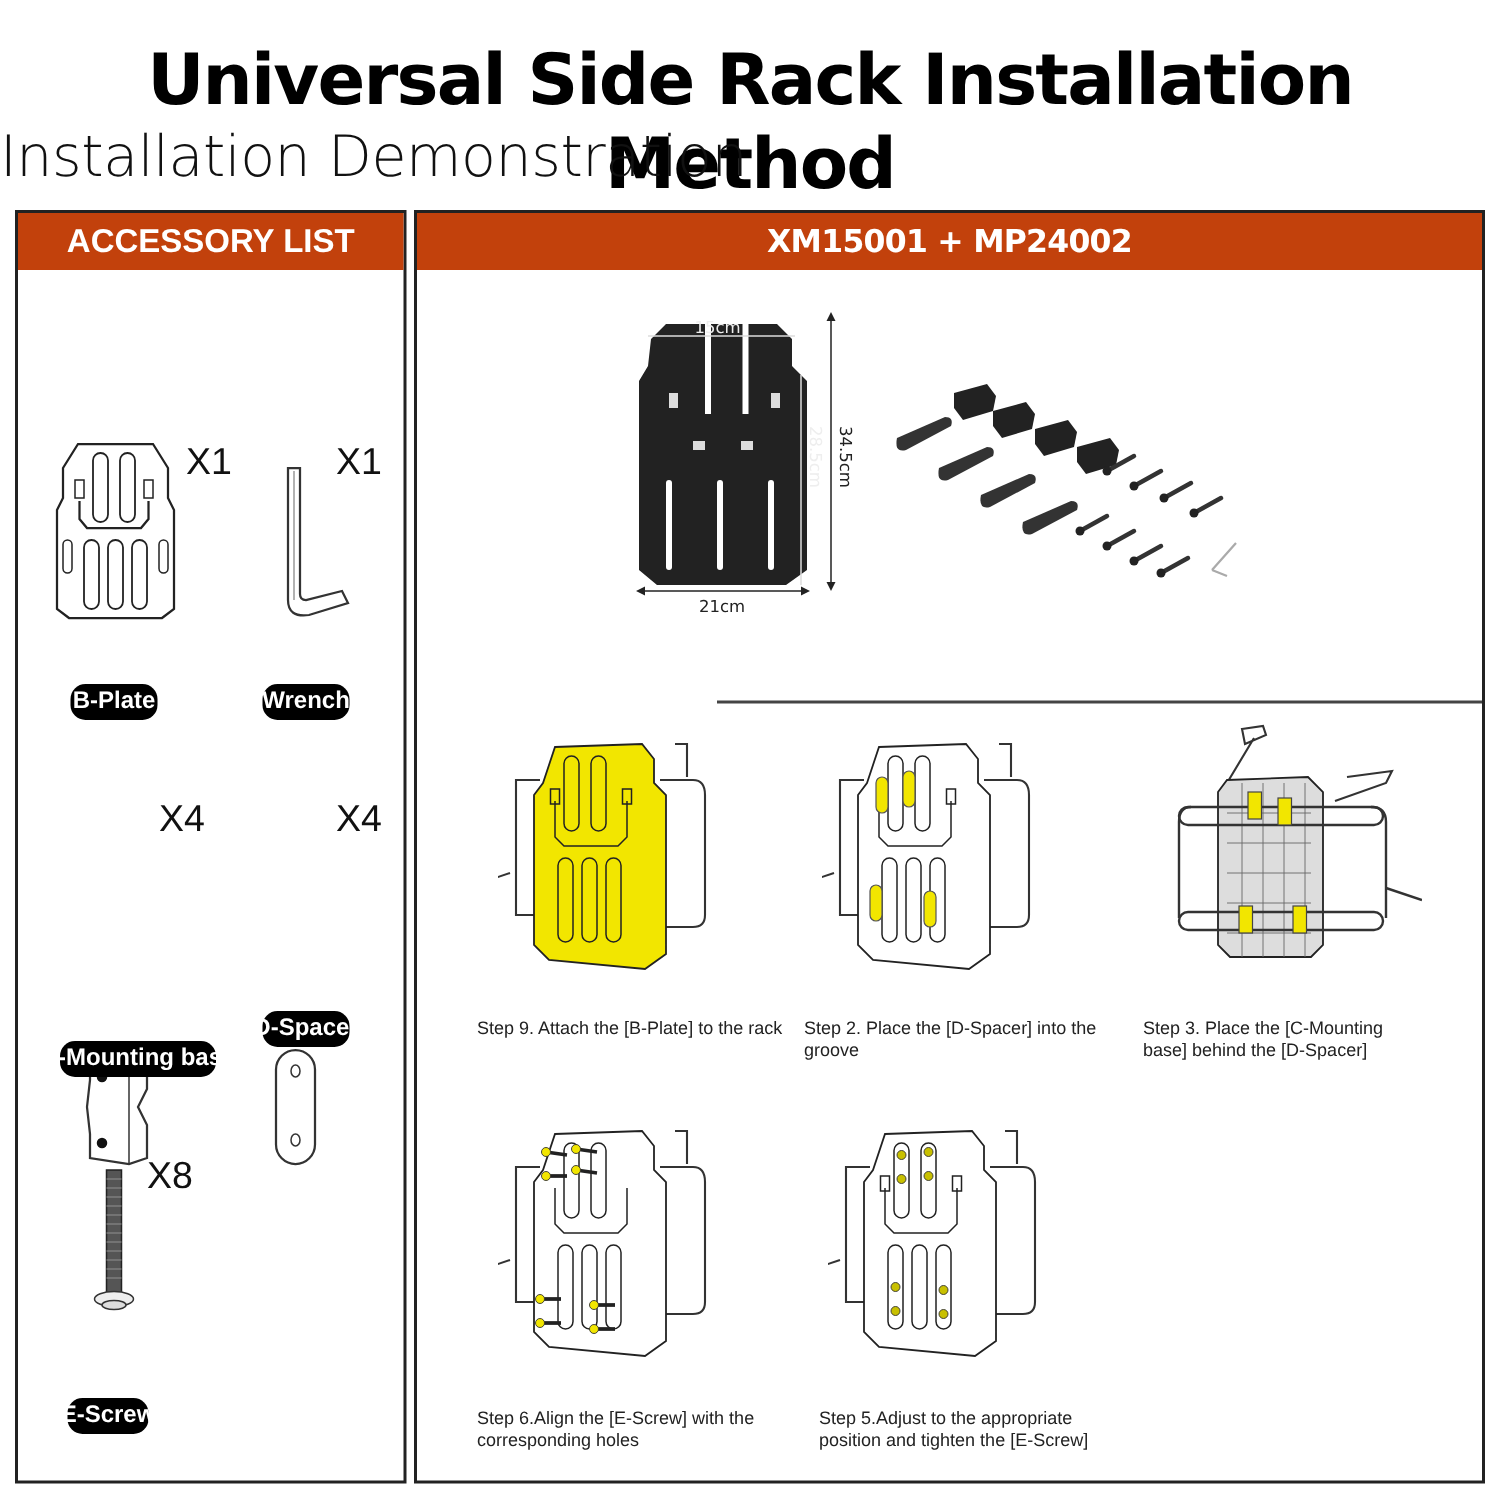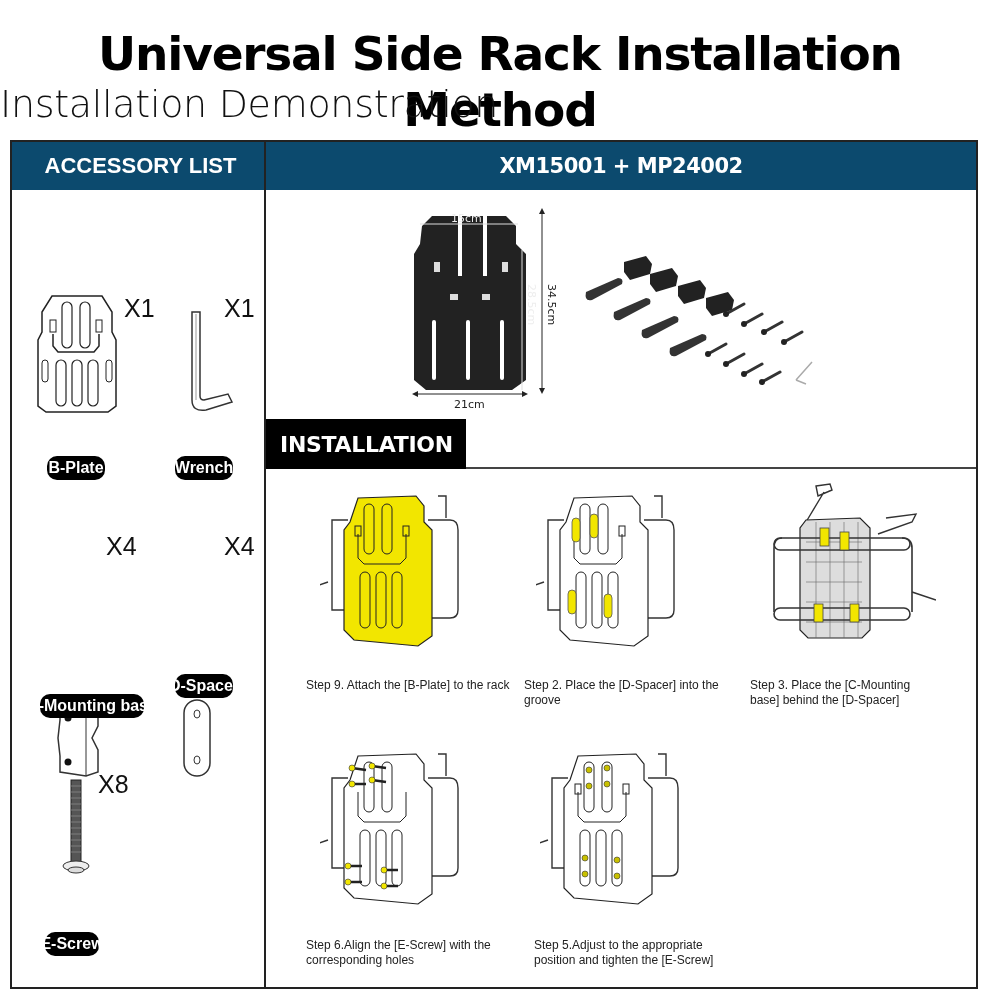--- a/index.html
+++ b/index.html
@@ -6,23 +6,23 @@
   html, body { width: 1000px; height: 1000px; background: #fff; overflow: hidden; }
   body { position: relative; font-family: "Liberation Sans", sans-serif; color: #000; }
 
   .title { position: absolute; left: 0; top: 26px; width: 1000px; text-align: center;
     font-family: "DejaVu Sans", sans-serif; font-weight: bold; font-size: 47px; letter-spacing: -1.2px; line-height: 56px; }
   .subtitle { position: absolute; left: 0; top: 80px; width: 1000px; text-align: left;
     font-family: "DejaVu Sans", sans-serif; font-weight: 200; font-size: 38px; line-height: 48px; color: #111; letter-spacing: -0.3px; }
 
   .panel { position: absolute; border: 2px solid #222; background: #fff; }
   .panel.left { left: 10px; top: 140px; width: 261px; height: 849px; }
-  .panel.right { left: 264px; top: 140px; width: 714px; height: 849px; padding-left: 20px; }
-
-  .bar { position: absolute; left: 0; top: 0; height: 48px; background: #0c4a6e; color: #fff; font-weight: bold;
+  .panel.right { left: 276px; top: 140px; width: 714px; height: 849px; padding-left: 20px; }
+
+  .bar { position: absolute; left: 0; top: 0; height: 38px; background: #c2410c; color: #fff; font-weight: bold;
     display: flex; align-items: center; justify-content: center; }
   .left .bar { width: 100%; font-size: 22px; }
   .right .bar { width: 100%; font-size: 21px; font-family: "DejaVu Sans", sans-serif; letter-spacing: -0.5px; }
 
   .inst-bar { position: absolute; left: 0; top: 277px; width: 200px; height: 50px; background: #000; color: #fff;
     font-weight: bold; font-size: 22px; font-family: "DejaVu Sans", sans-serif; display: flex; align-items: center; padding-left: 14px; letter-spacing: -0.3px; }
   .inst-line { position: absolute; left: 200px; top: 325px; right: 0; height: 2px; background: #444; }
 
   .acc-item { position: absolute; }
   .qty { position: absolute; font-size: 25px; color: #111; }
@@ -164,21 +164,20 @@
         <circle cx="180" cy="90" r="3"></circle>
         <circle cx="200" cy="100" r="3"></circle>
       <circle cx="124" cy="112" r="3"></circle>
         <circle cx="142" cy="122" r="3"></circle>
         <circle cx="160" cy="132" r="3"></circle>
         <circle cx="178" cy="140" r="3"></circle>
     </g>
     <path d="M212 138 L228 120 M212 138 L222 142" stroke="#aaa" stroke-width="1.5" fill="none"></path>
   </svg>
 
-  <div class="inst-bar">INSTALLATION</div>
   <div class="inst-line"></div>
 
   <svg class="step-img" style="left:54px;top:348px" width="150" height="158" viewBox="0 0 150 158">
     <g fill="none" stroke="#333" stroke-width="1.4">
       <path d="M28 30 L12 30 L12 120 L30 120"></path>
       <path d="M108 30 L130 30 Q138 30 138 40 L138 120 Q138 128 130 128 L108 128"></path>
       <path d="M8 92 L-4 96"></path>
       <path d="M118 6 L126 6 L126 28"></path>
     </g>
     <path d="M38 8 L96 6 L104 16 L104 32 L112 40 L112 146 L98 156 L34 150 L24 140 L24 40 L30 32 Z" fill="#f2e600" stroke="#222" stroke-width="1.2"></path>

